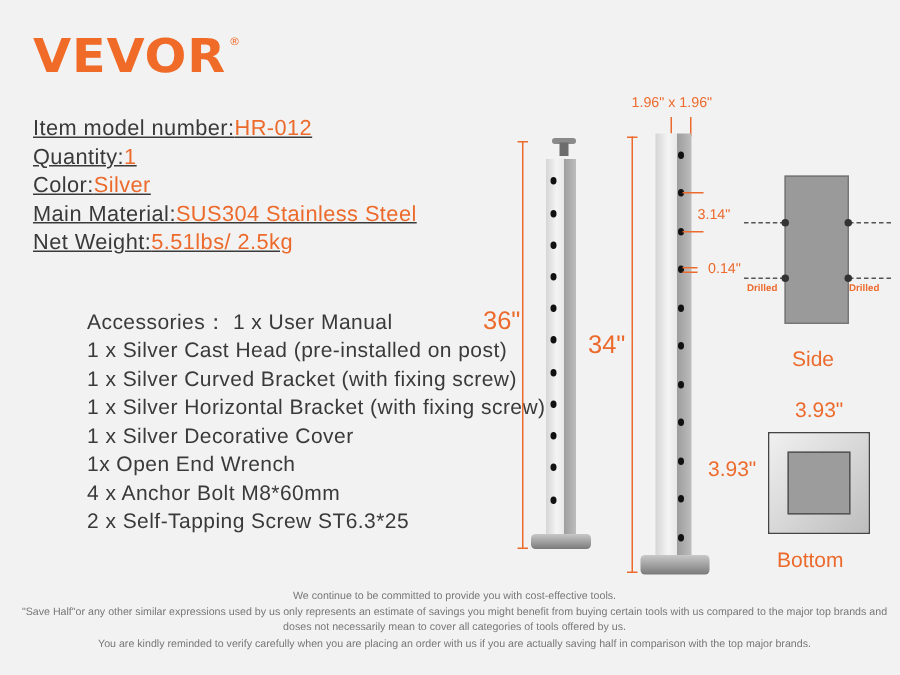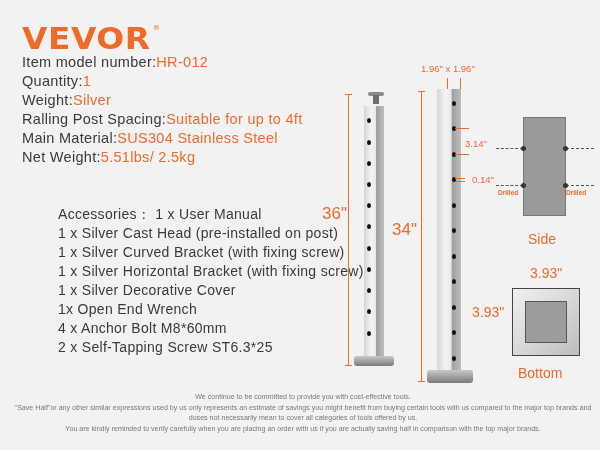--- a/index.html
+++ b/index.html
@@ -1,42 +1,41 @@
 <!DOCTYPE html>
 <html><head>
 <meta charset="utf-8">
 <style>
   * { margin: 0; padding: 0; box-sizing: border-box; }
   html, body { width: 600px; height: 450px; overflow: hidden; }
   body { background: #f2f2f2; font-family: "Liberation Sans", sans-serif; position: relative; color: #333; }
   .abs { position: absolute; }
   .logo { left: 22px; top: 20px; font-family: "DejaVu Sans", sans-serif; font-weight: 900; font-size: 31px; color: #f06a28; letter-spacing: 0.5px; transform: scaleX(1.06); transform-origin: left; }
   .logo sup { font-size: 7px; font-weight: normal; vertical-align: top; position: relative; top: 4px; margin-left: 2px; }
-  .specs { left: 22px; top: 53px; font-size: 14.5px; line-height: 19px; color: #3a3a3a; letter-spacing: 0.3px; }
+  .specs { left: 22px; top: 77px; font-size: 14.5px; line-height: 19px; color: #3a3a3a; letter-spacing: 0.3px; text-decoration: underline; }
   .specs .row { white-space: nowrap; }
   .specs .val { color: #ec6a2c; }
   .acc { left: 22px; top: 205px; font-size: 14px; line-height: 19px; color: #3a3a3a; letter-spacing: 0.3px; margin-left: 36px; }
   .acc .row { white-space: nowrap; }
   .disclaimer { left: 8px; top: 392px; font-size: 7.1px; line-height: 10.6px; color: #777; width: 590px; text-align: center; }
   .dim { color: #ec6a2c; font-family: "Liberation Sans", sans-serif; }
   .dimline { background: #ec6a2c; }
   .post { background: linear-gradient(90deg, #d5d5d5 0%, #f4f4f4 35%, #e8e8e8 60%, #9e9e9e 61%, #bdbdbd 100%); }
   .hole { width: 4px; height: 5px; border-radius: 50%; background: #111; }
   .base { background: linear-gradient(180deg, #c8c8c8 0%, #9a9a9a 60%, #7a7a7a 100%); border-radius: 3px; }
 </style>
 </head>
 <body>
 
 <div class="abs logo"><span>VEVOR</span><sup>®</sup></div>
 
 <div class="abs specs">
   <div class="row"><span>Item model number:</span><span class="val">HR-012</span></div>
   <div class="row"><span>Quantity:</span><span class="val">1</span></div>
-  <div class="row"><span>Weight:</span><span class="val">Silver</span></div>
-  <div class="row"><span>Ralling Post Spacing:</span><span class="val">Suitable for up to 4ft</span></div>
+  <div class="row"><span>Color:</span><span class="val">Silver</span></div>
   <div class="row"><span>Main Material:</span><span class="val">SUS304 Stainless Steel</span></div>
   <div class="row"><span>Net Weight:</span><span class="val">5.51lbs/ 2.5kg</span></div>
 </div>
 
 <div class="abs acc">
   <div class="row">Accessories： 1 x User Manual</div>
   <div class="row">1 x Silver Cast Head (pre-installed on post)</div>
   <div class="row">1 x Silver Curved Bracket (with fixing screw)</div>
   <div class="row">1 x Silver Horizontal Bracket (with fixing screw)</div>
   <div class="row">1 x Silver Decorative  Cover</div>

